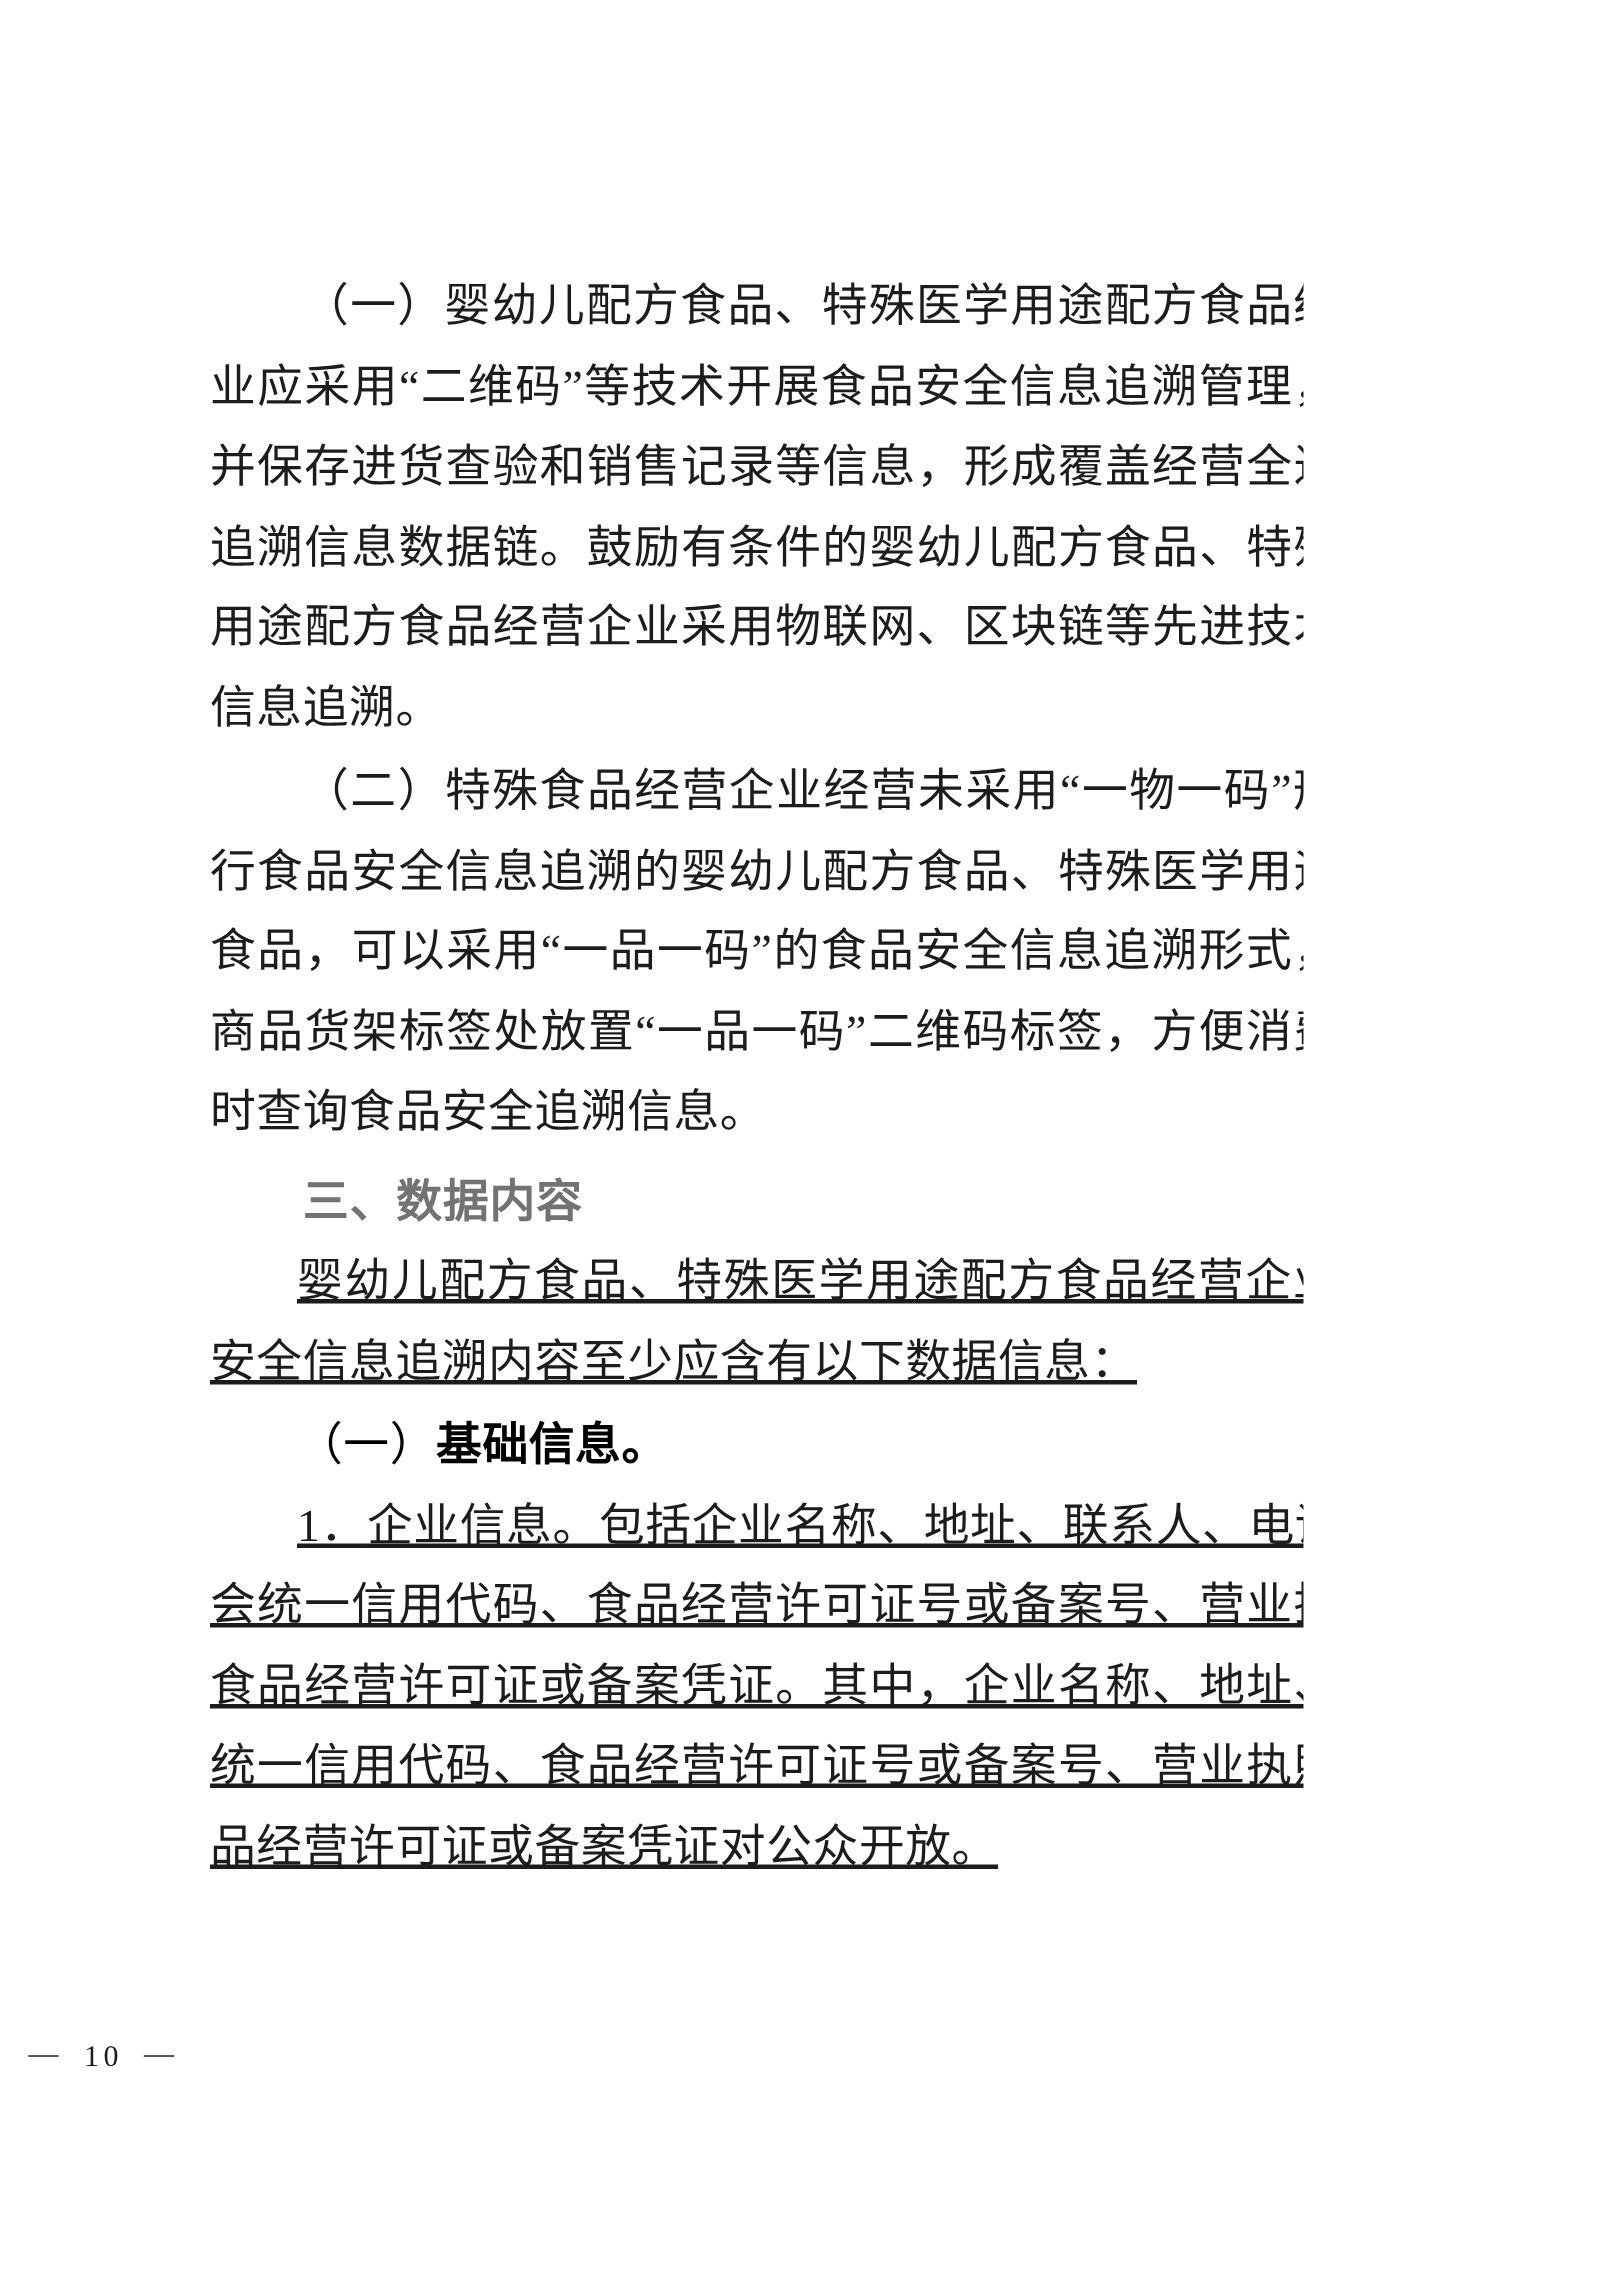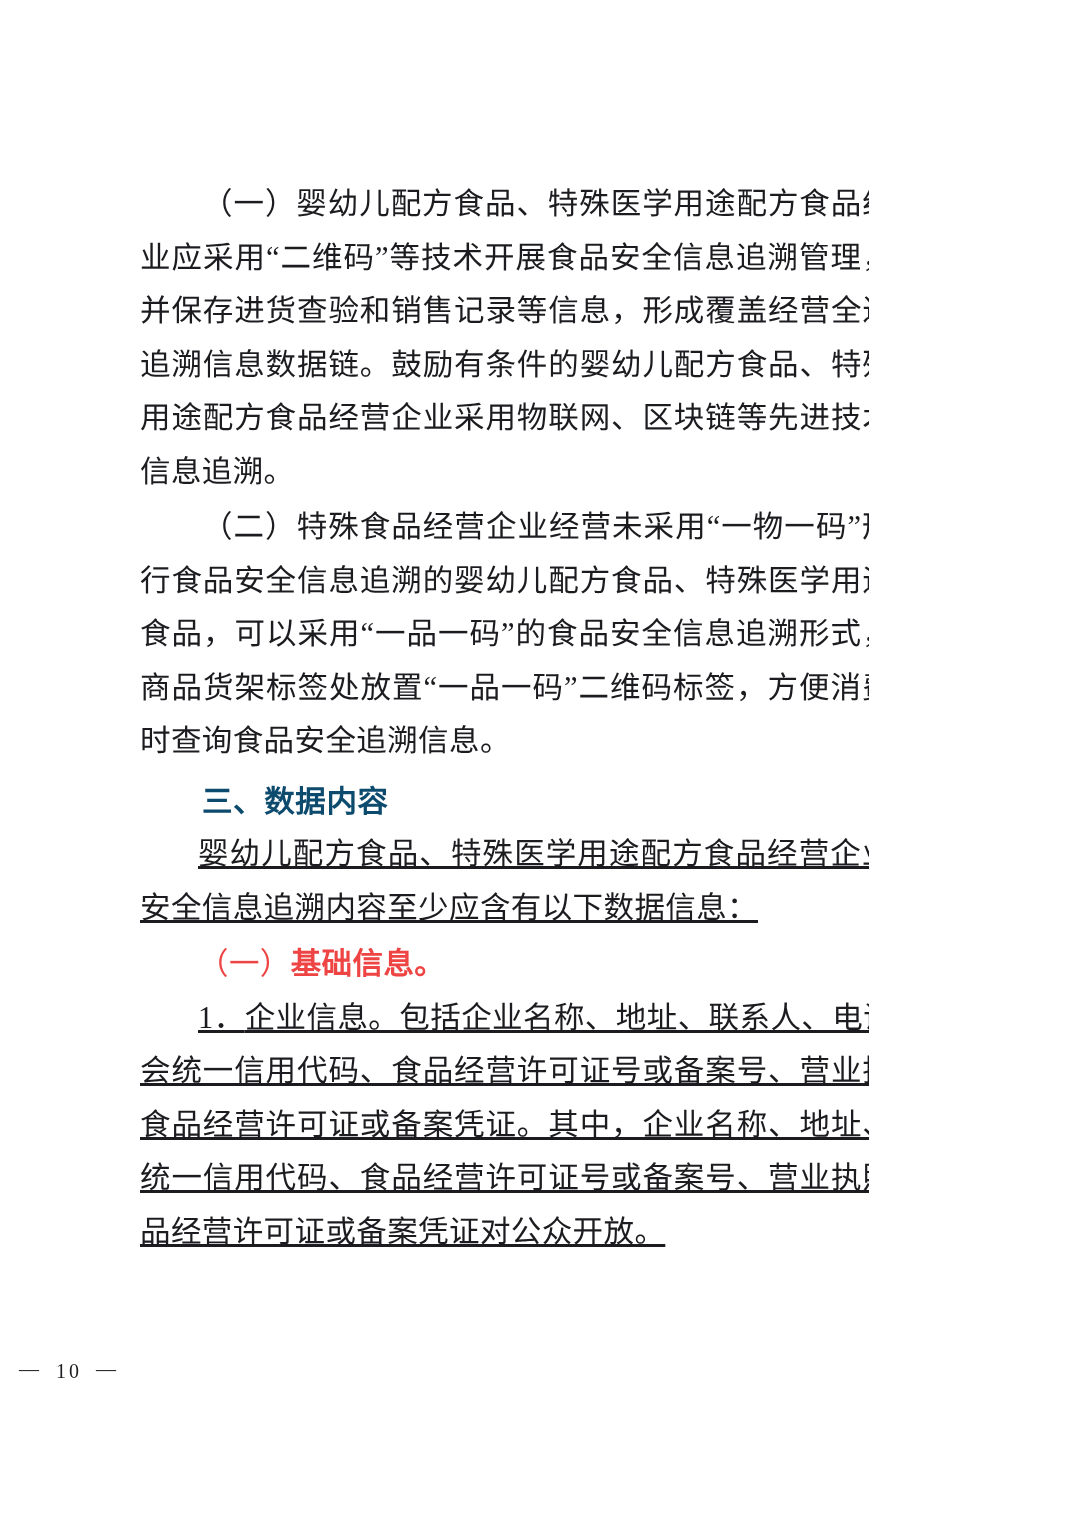--- a/index.html
+++ b/index.html
@@ -40,30 +40,30 @@
     text-indent: 58px;
     text-decoration: underline;
   }
   .heading {
     margin: 6px 0 0 0;
     font-size: 30.5px;
     line-height: 53.5px;
     font-weight: 700;
     text-indent: 62px;
     letter-spacing: 0.6px;
-    color: #0c4a6e;
+    color: #737373;
     font-family: "Liberation Sans", "DejaVu Sans", sans-serif;
   }
   .subheading {
     margin: 0;
     font-size: 30.5px;
     line-height: 53.5px;
     text-indent: 58px;
     letter-spacing: 0.4px;
-    color: #ef4444;
+    color: #000000;
   }
   .subheading .bold {
     font-weight: 700;
     font-family: "Liberation Sans", "DejaVu Sans", sans-serif;
   }
   .footer {
     position: absolute;
     left: 0;
     top: 1360px;
     width: 1080px;

